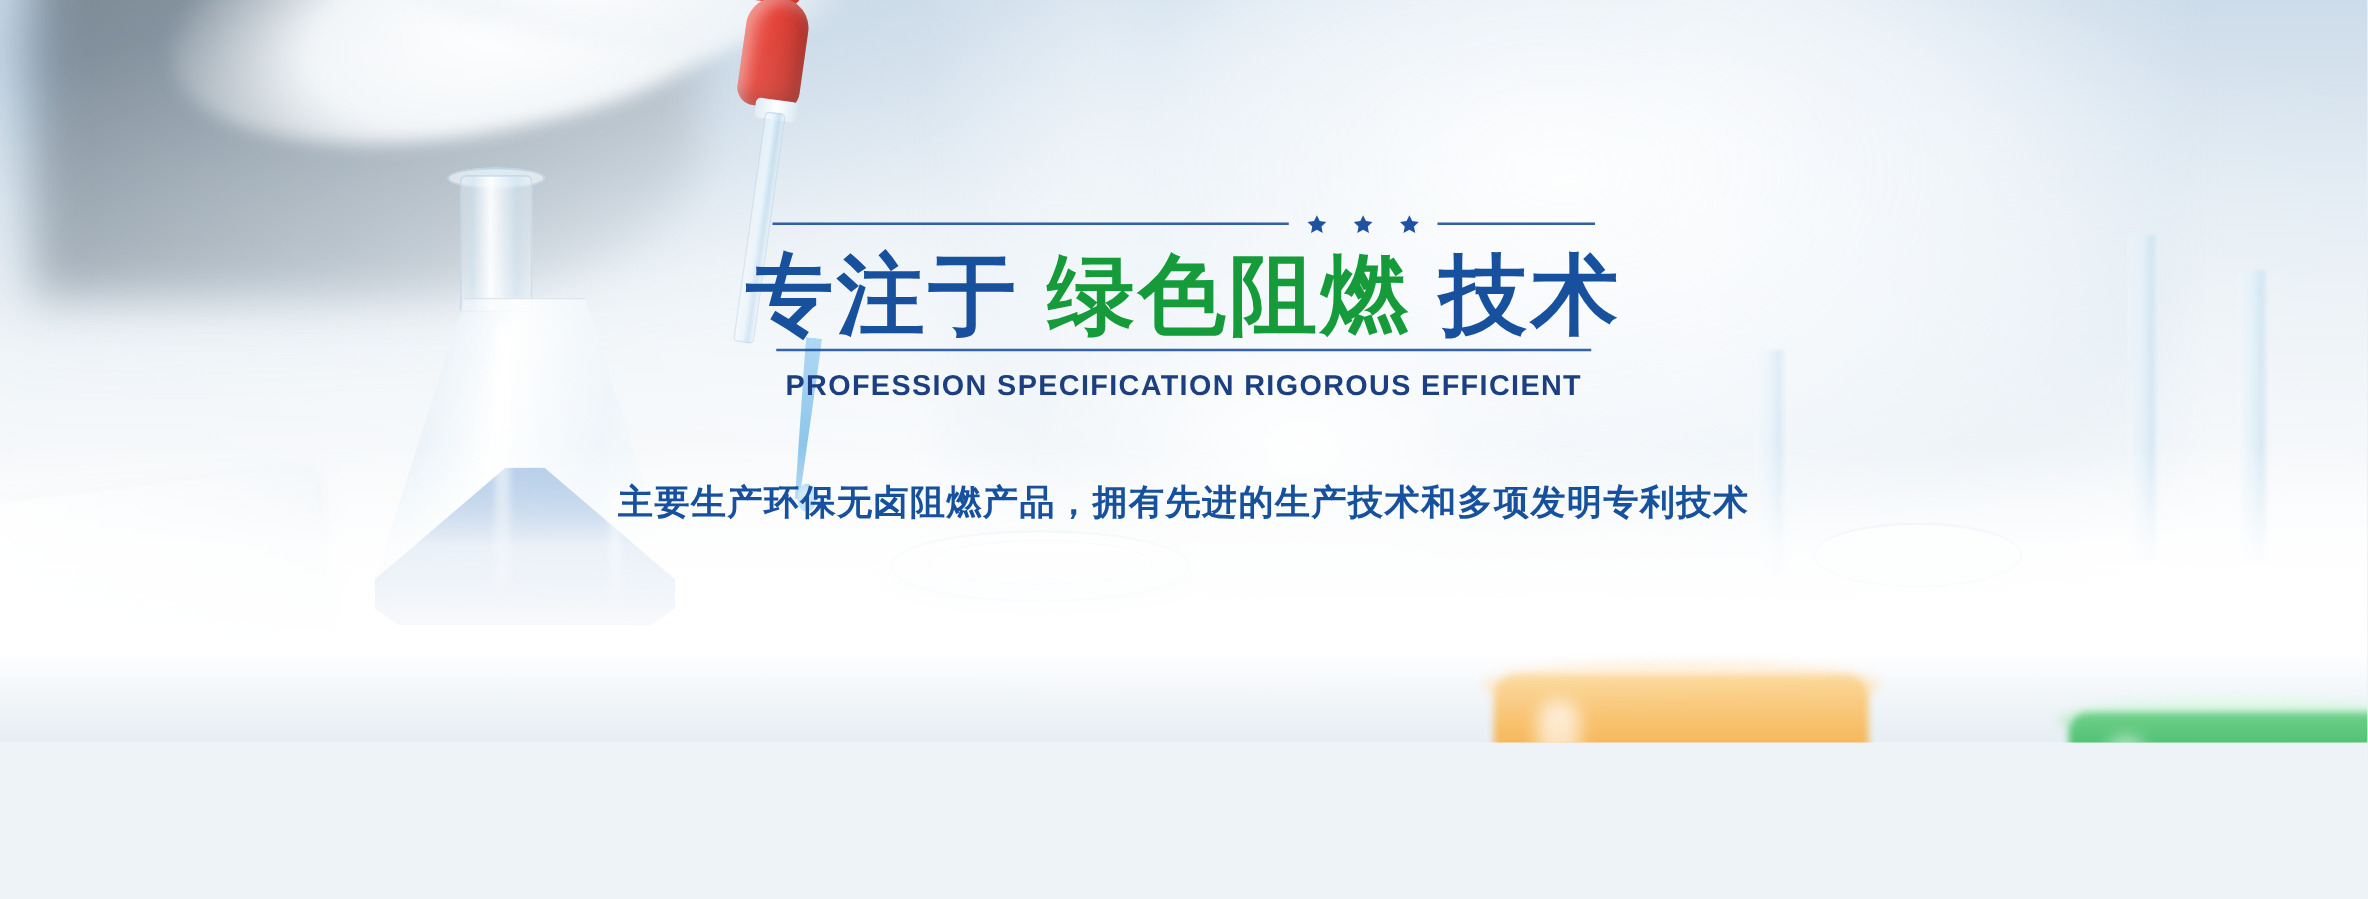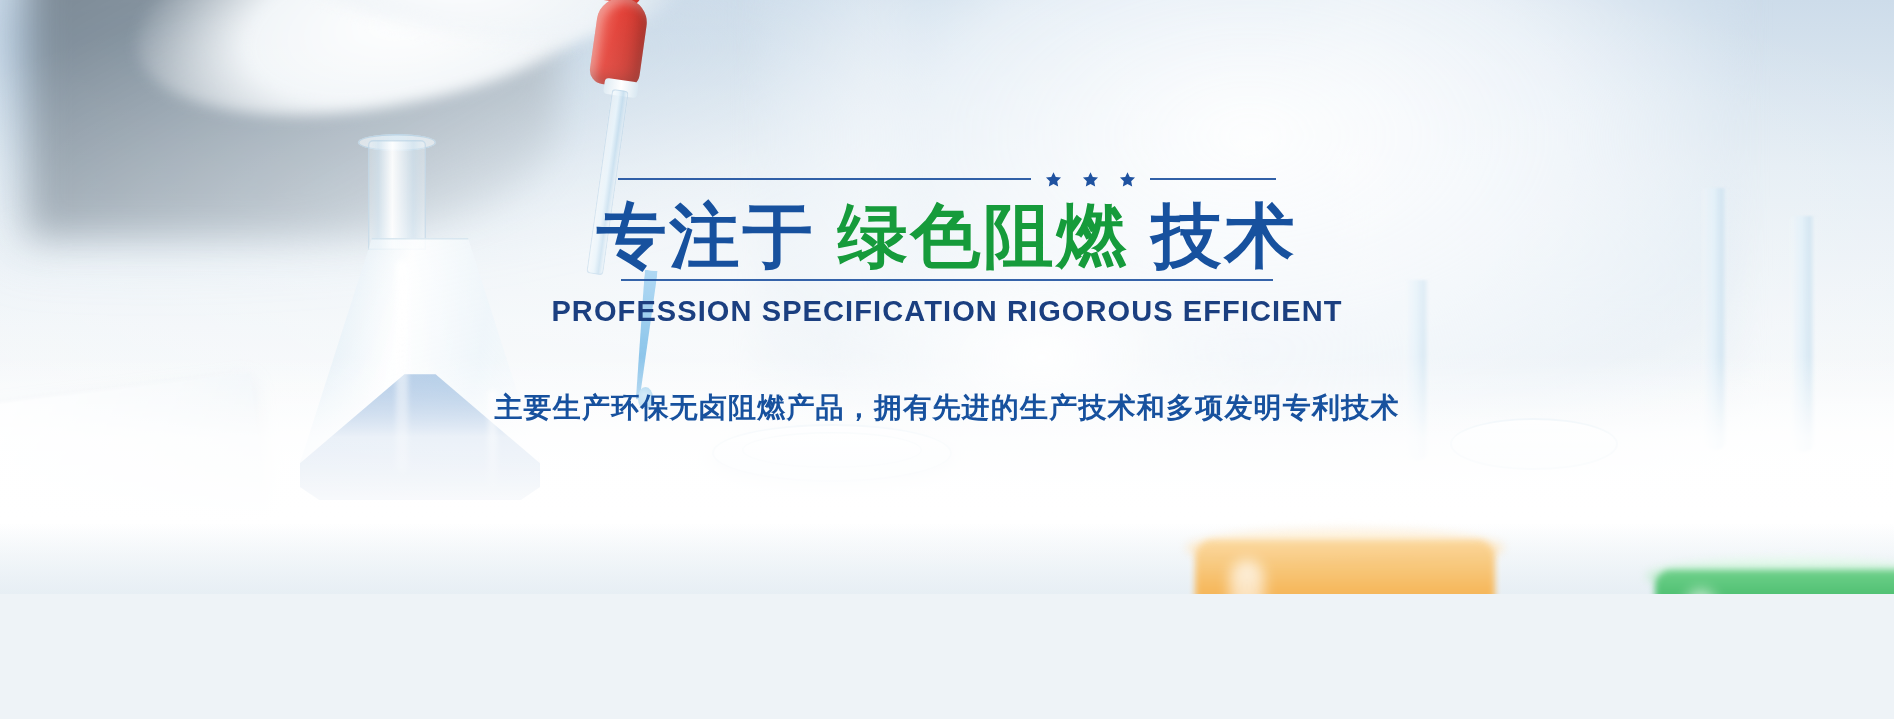--- a/index.html
+++ b/index.html
@@ -291,21 +291,21 @@
   .headline .sp{ display:inline-block; width:22px; }
 
   .rule-under{
     margin-top:4px;
     width:652px; height:2px;
     background:#1f52a0; opacity:.9;
   }
 
   .subtitle-en{
     margin-top:14px;
-    font-size:29px;
+    font-size:23px;
     font-weight:700;
     letter-spacing:1.1px;
     color:#1b3f80;
     white-space:nowrap;
     font-family:"Liberation Sans","DejaVu Sans",sans-serif;
   }
 
   .desc-cn{
     margin-top:61px;
     font-size:28px;

